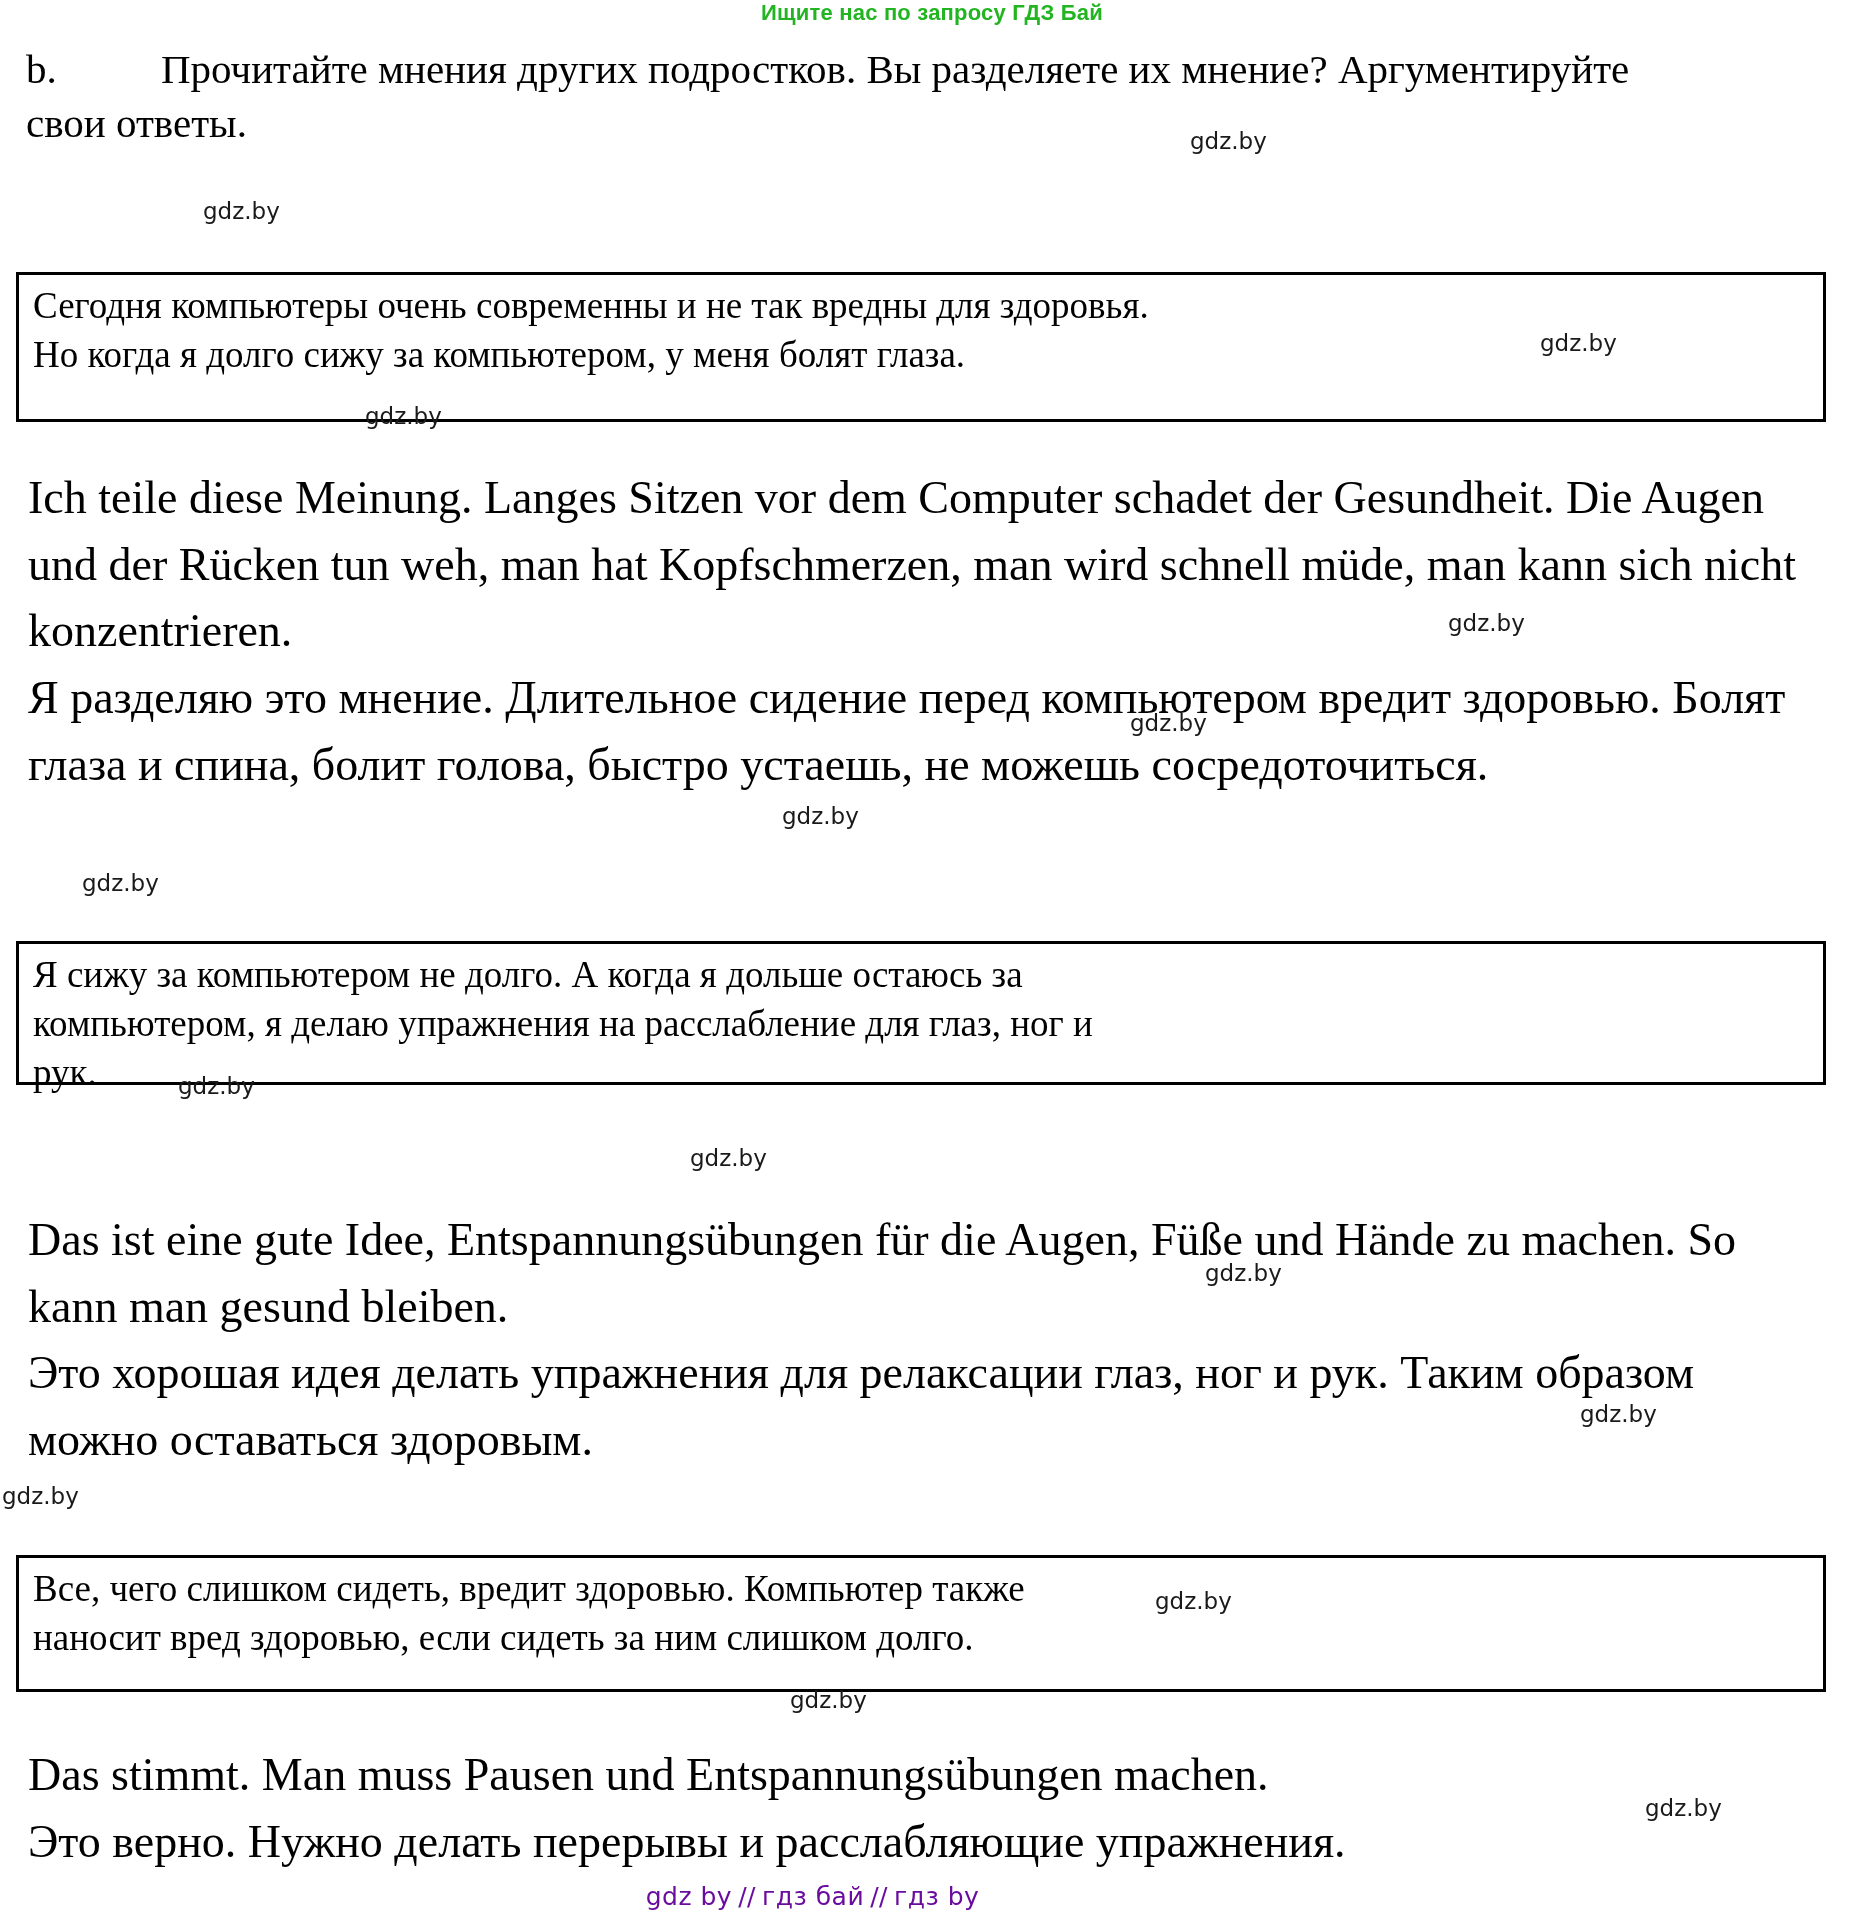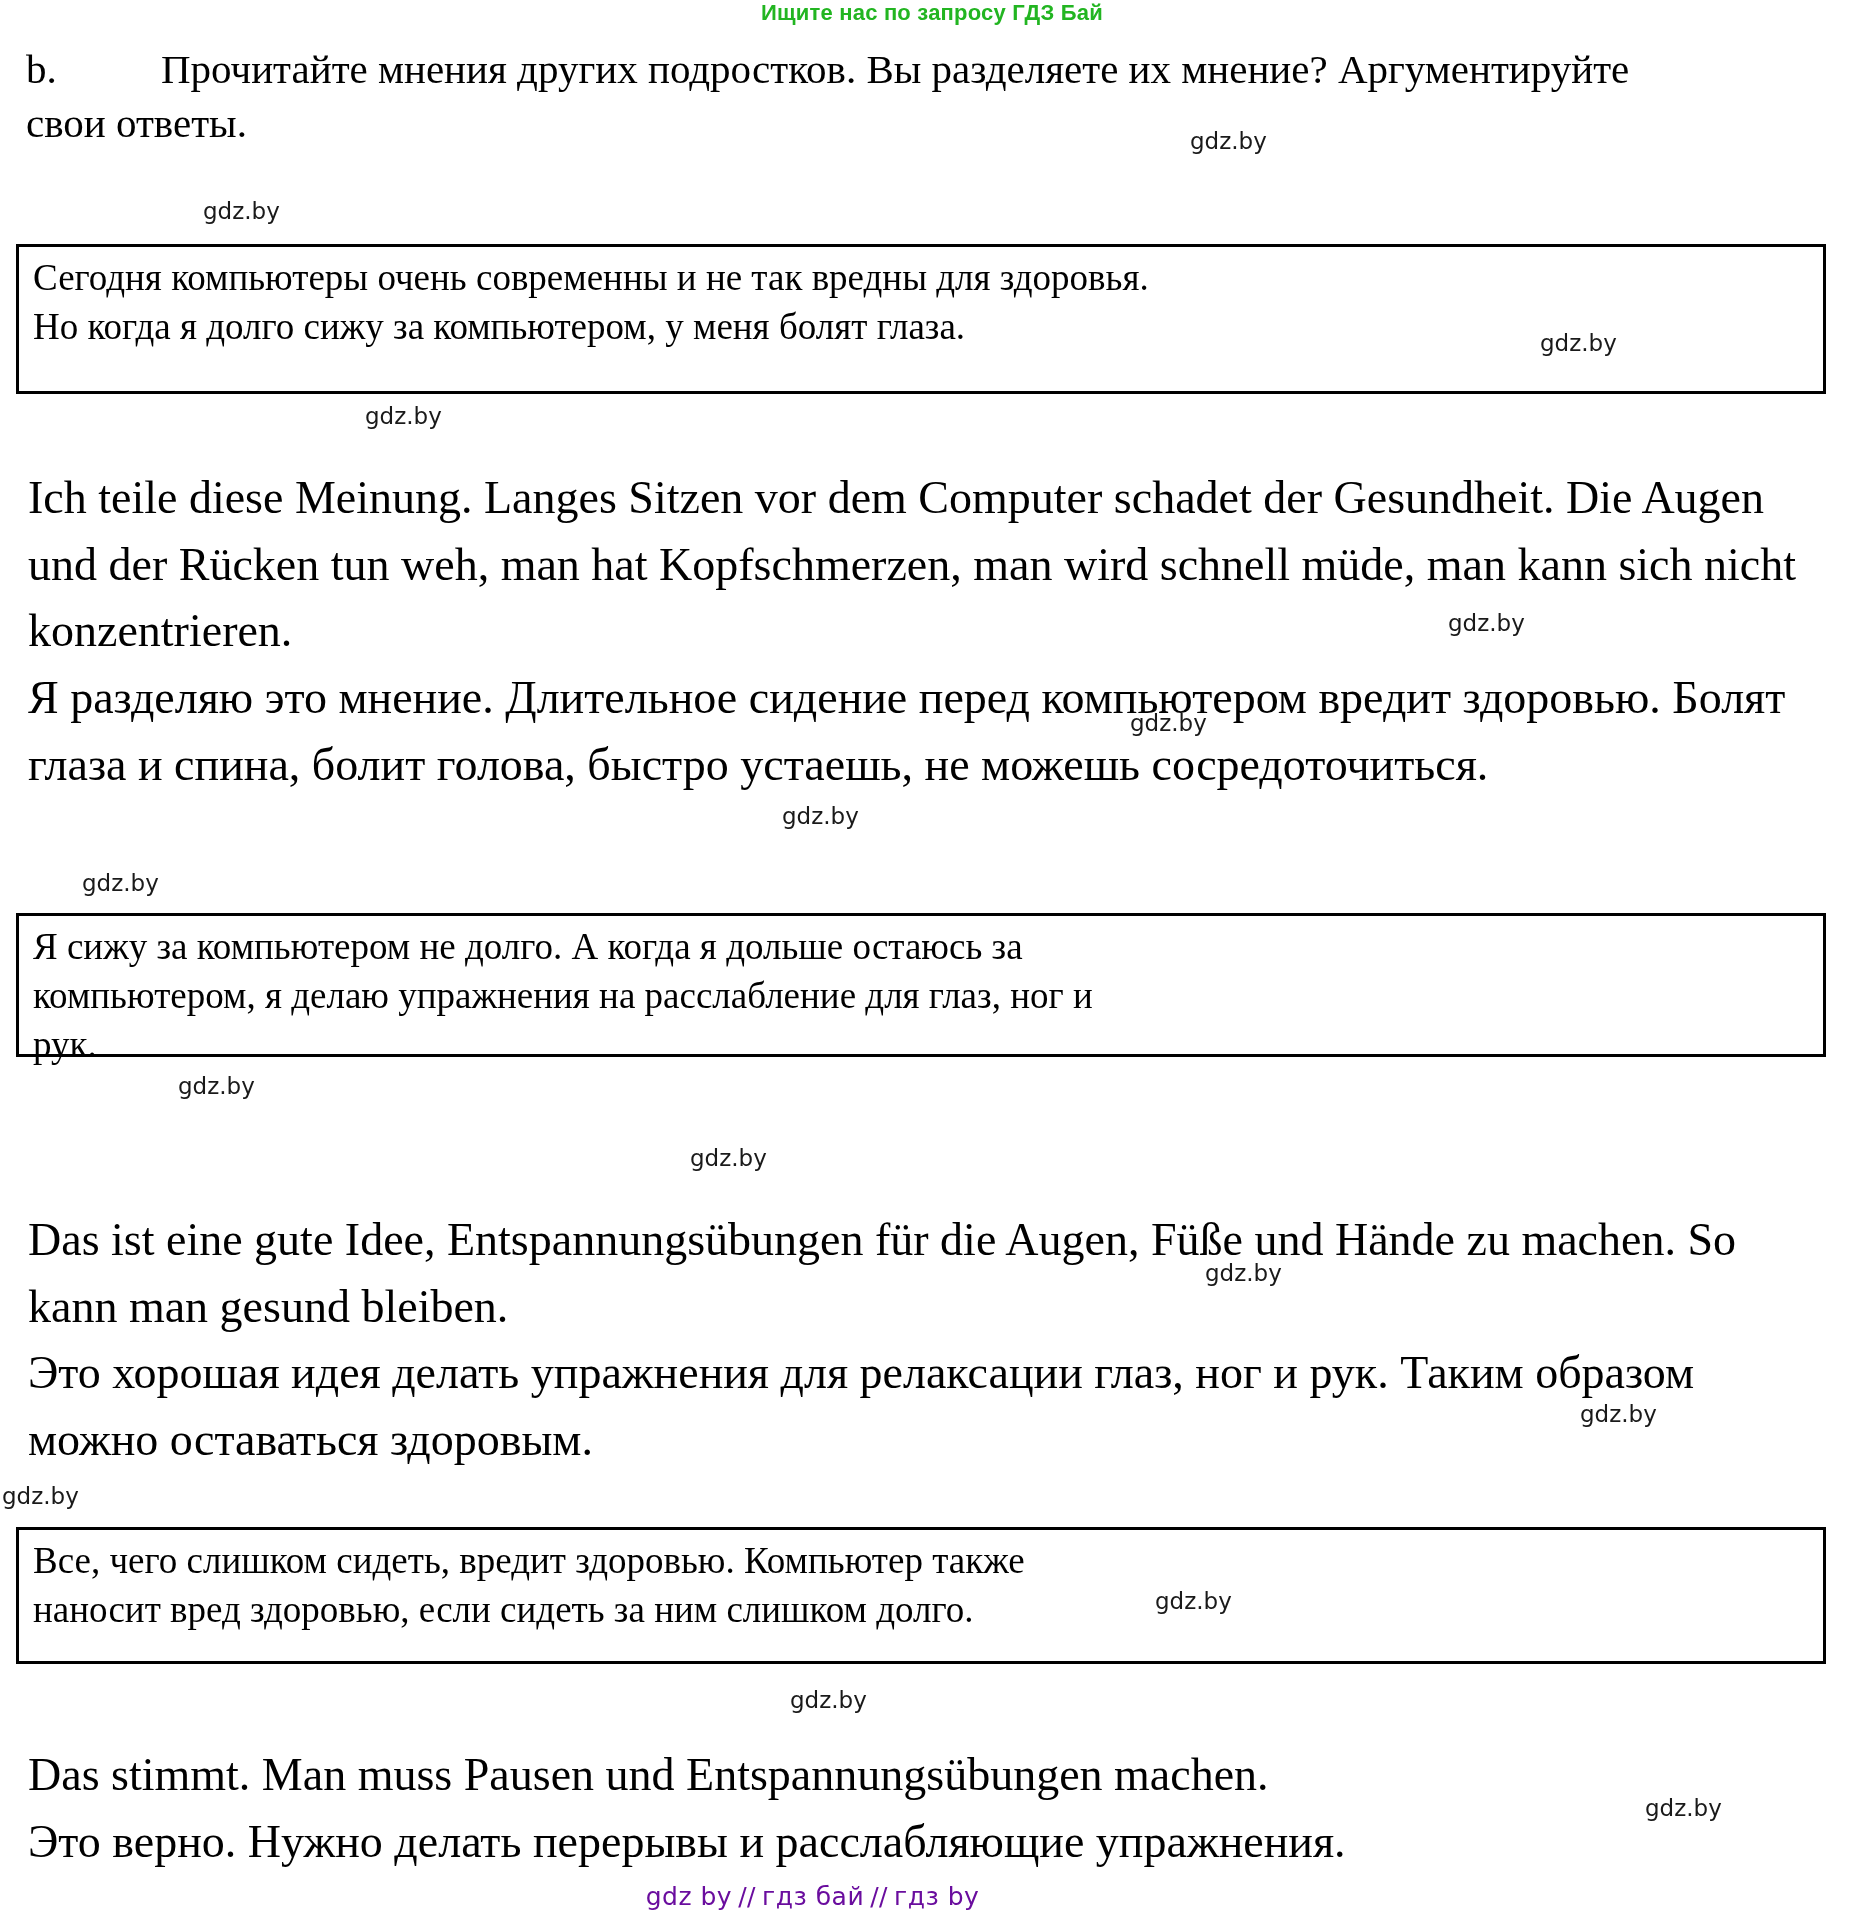--- a/index.html
+++ b/index.html
@@ -55,20 +55,21 @@
   
   .quote-box {
     position: absolute;
     left: 16px;
     width: 1810px;
     border: 3px solid #000000;
     box-sizing: border-box;
     padding: 6px 14px 8px 14px;
     font-size: 37px;
     line-height: 1.33;
+    margin-top: 28px;
   }
   #box-1 { top: 244px;  height: 150px; }
   #box-2 { top: 913px;  height: 144px; }
   #box-3 { top: 1527px; height: 137px; }
 
   
   .answer-block {
     position: absolute;
     left: 28px;
     width: 1800px;

